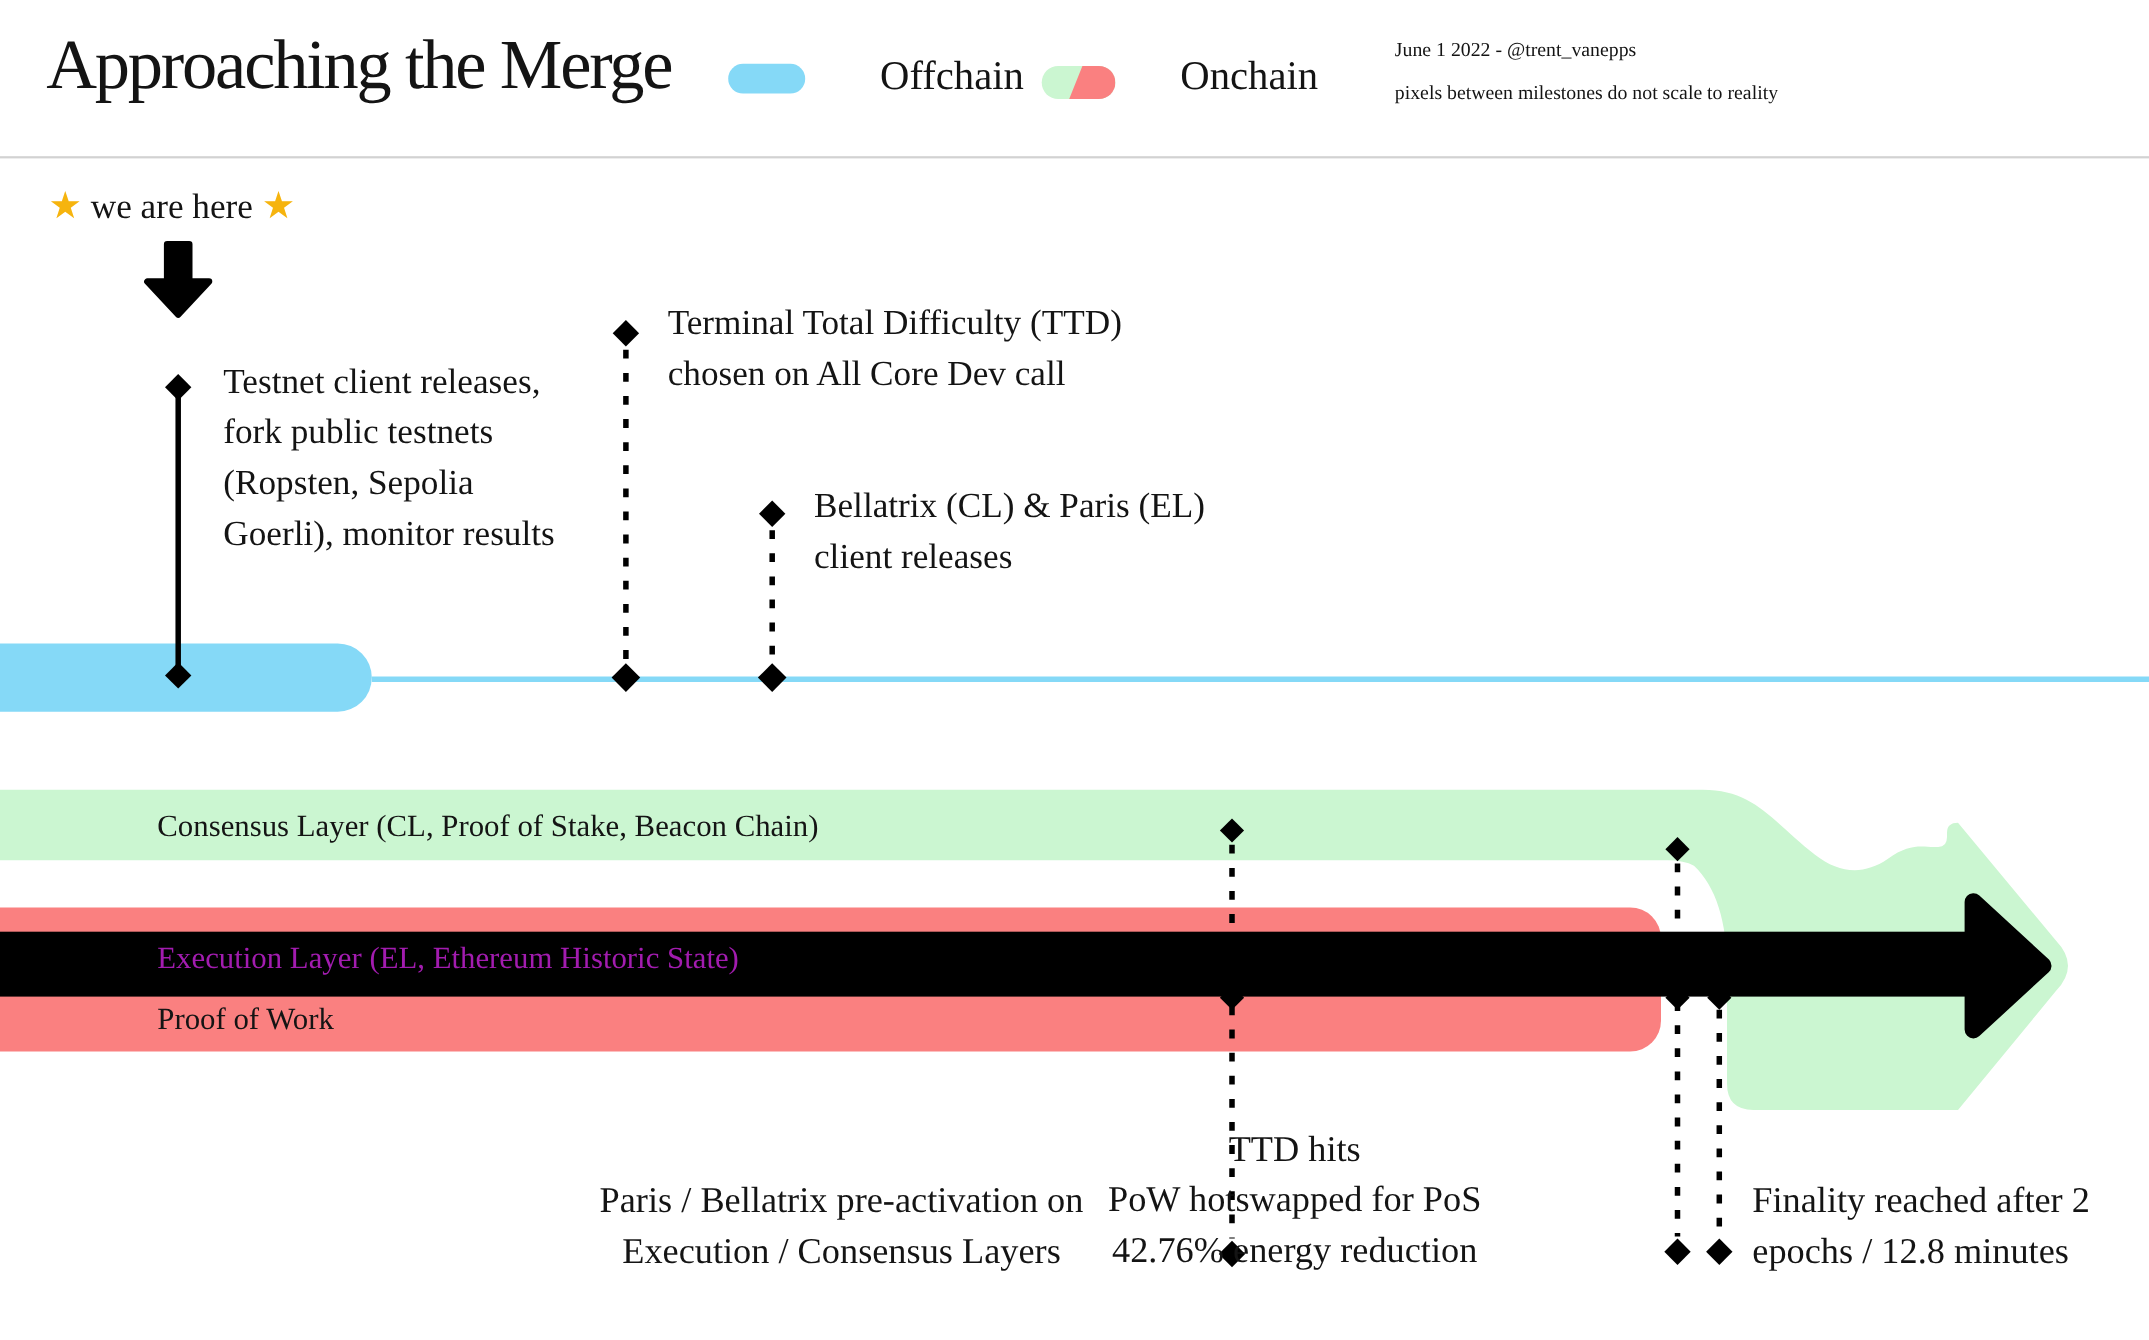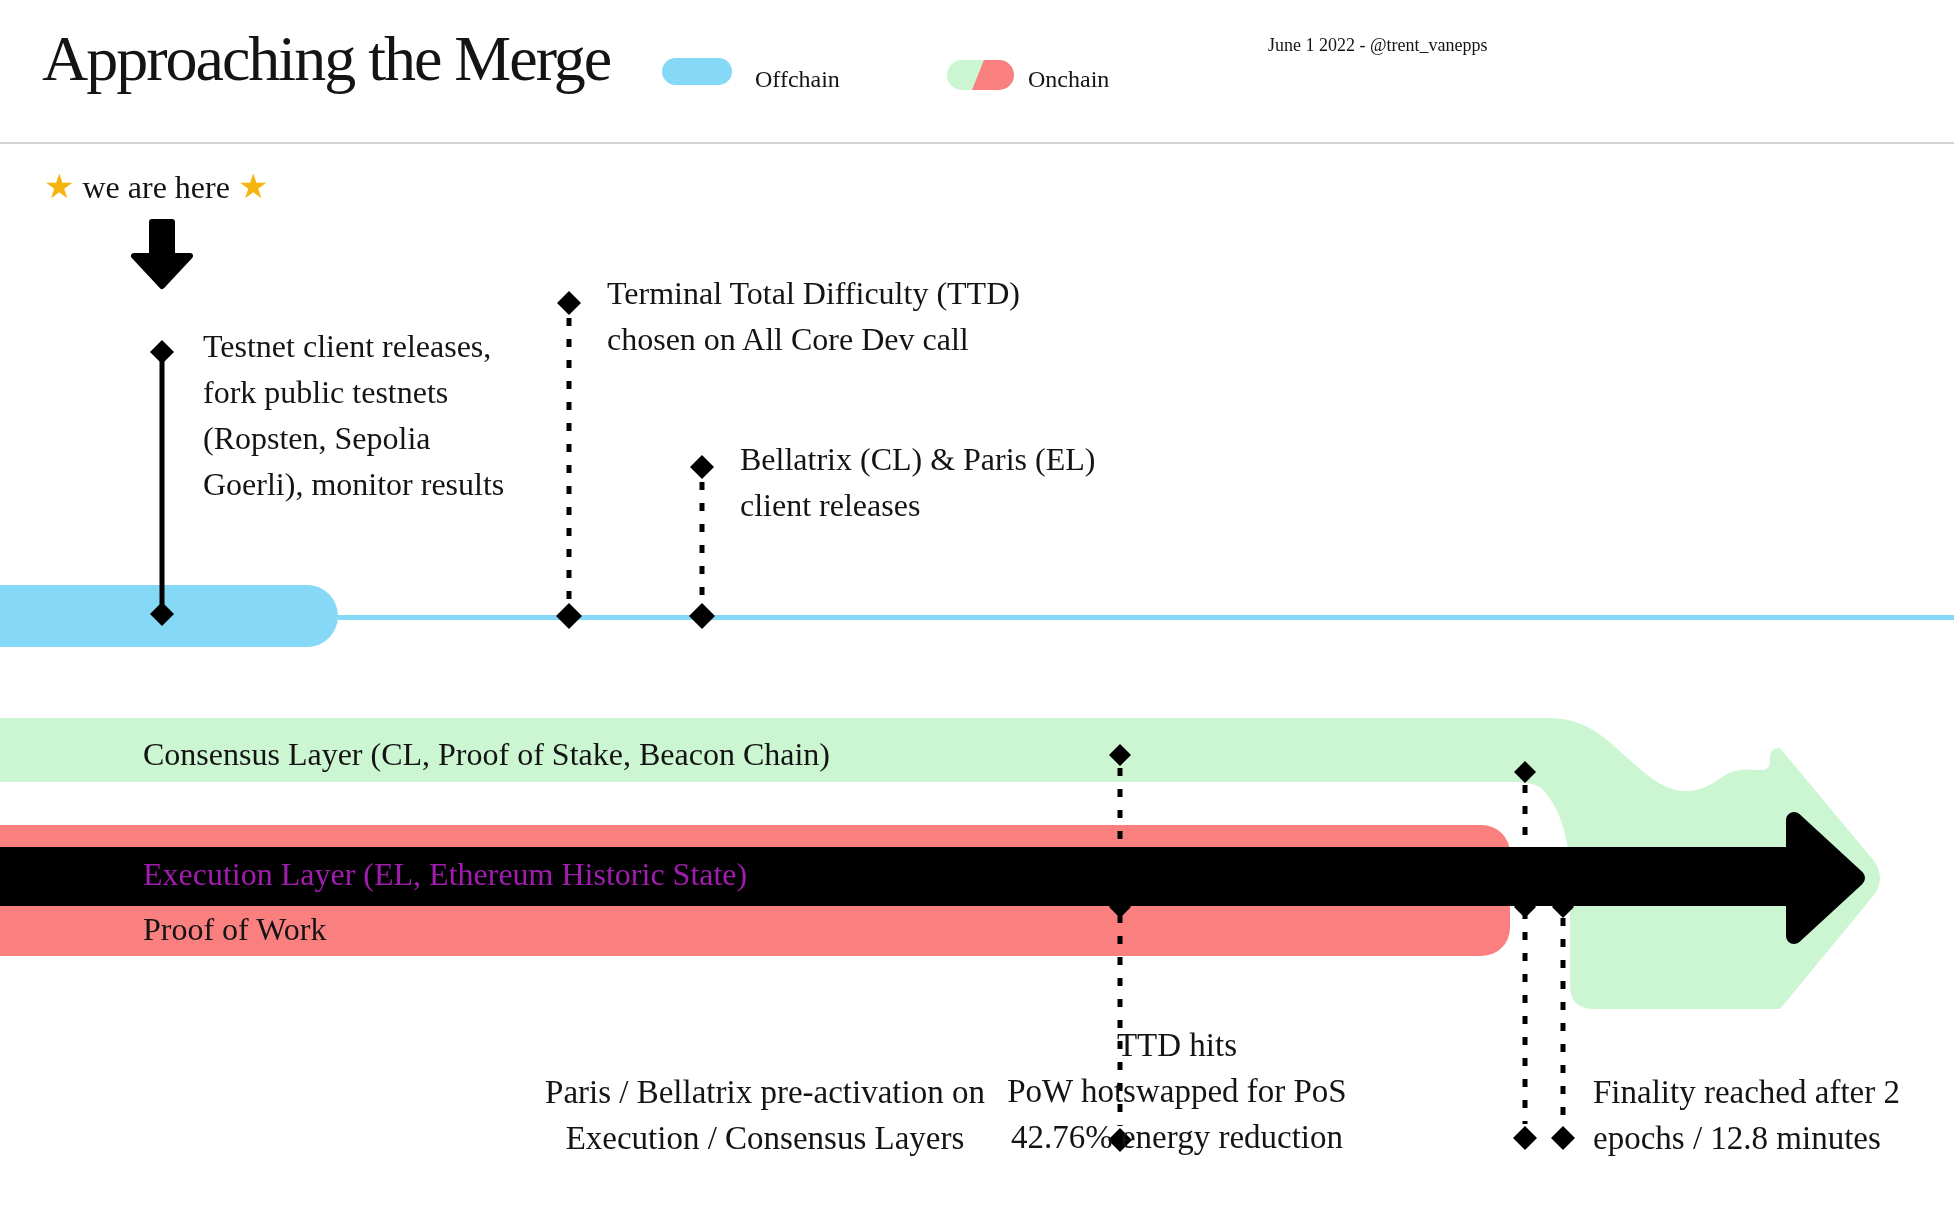--- a/index.html
+++ b/index.html
@@ -5,26 +5,26 @@
   :root{
     --c-blue:#85D9F7; --c-green:#CBF6D1; --c-red:#FA8080; --c-text:#141414;
   }
   *{margin:0;padding:0;box-sizing:border-box;}
   html,body{width:1954px;height:1218px;background:#fff;overflow:hidden;}
   body{font-family:"Liberation Serif","DejaVu Serif",serif;color:var(--c-text);position:relative;}
   .abs{position:absolute;}
   #scene{position:absolute;left:0;top:0;z-index:1;}
   .txt{position:absolute;z-index:2;white-space:nowrap;}
   .title{left:42px;top:22px;font-size:64px;letter-spacing:-2px;}
-  .legend-label{top:66px;font-size:24px;}
+  .legend-label{top:48px;font-size:37px;margin-left:45px;}
   .byline{left:1268px;top:26px;font-size:18px;line-height:39px;}
   .here{left:44px;top:166px;font-size:32px;}
   .here .star{color:#F6B40E;font-size:34px;}
   .ms-top{font-size:32px;line-height:46px;}
-  .band-label{font-size:32px;}
+  .band-label{font-size:28px;}
   .ms-bottom{font-size:33px;line-height:46px;z-index:3;}
   .ra{text-align:center;}
   .white{color:#a21caf;}
   .divider{left:0;top:142px;width:1954px;height:2px;background:#d2d2d2;z-index:1;}
 </style>
 </head>
 <body>
 
 <svg id="scene" width="1954" height="1218" viewBox="0 0 1954 1218">
   <defs>
@@ -84,20 +84,21 @@
 
 <div class="abs divider"></div>
 
 <div class="txt title">Approaching the Merge</div>
 
 <div class="txt legend-label" style="left:755px">Offchain</div>
 <div class="txt legend-label" style="left:1028px">Onchain</div>
 
 <div class="txt byline">
   <div>June 1 2022 - @trent_vanepps</div>
+  <div>pixels between milestones do not scale to reality</div>
 </div>
 
 <div class="txt here">
   <span class="star">★</span>
   <span>we are here</span>
   <span class="star">★</span>
 </div>
 
 <div class="txt ms-top" style="left:203px;top:323px">
   <div>Testnet client releases,</div>

